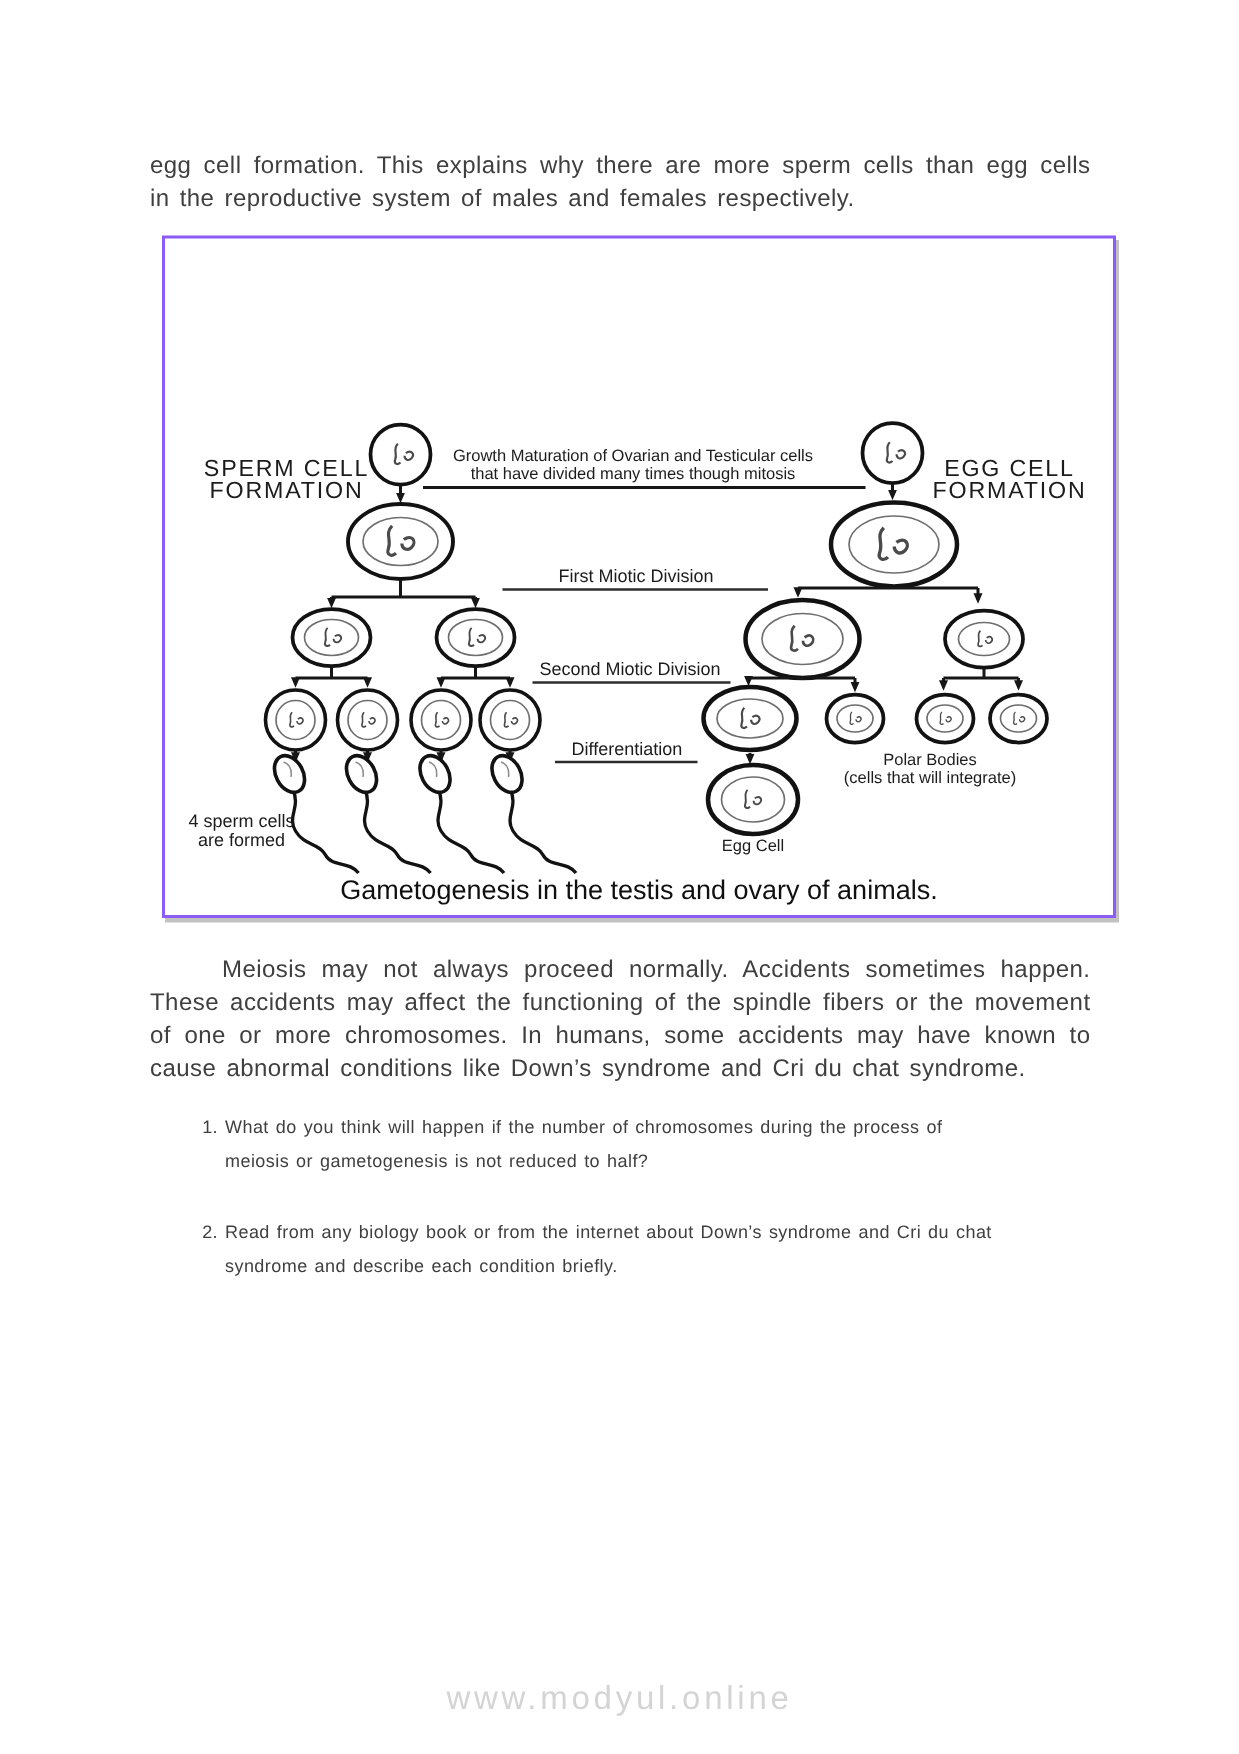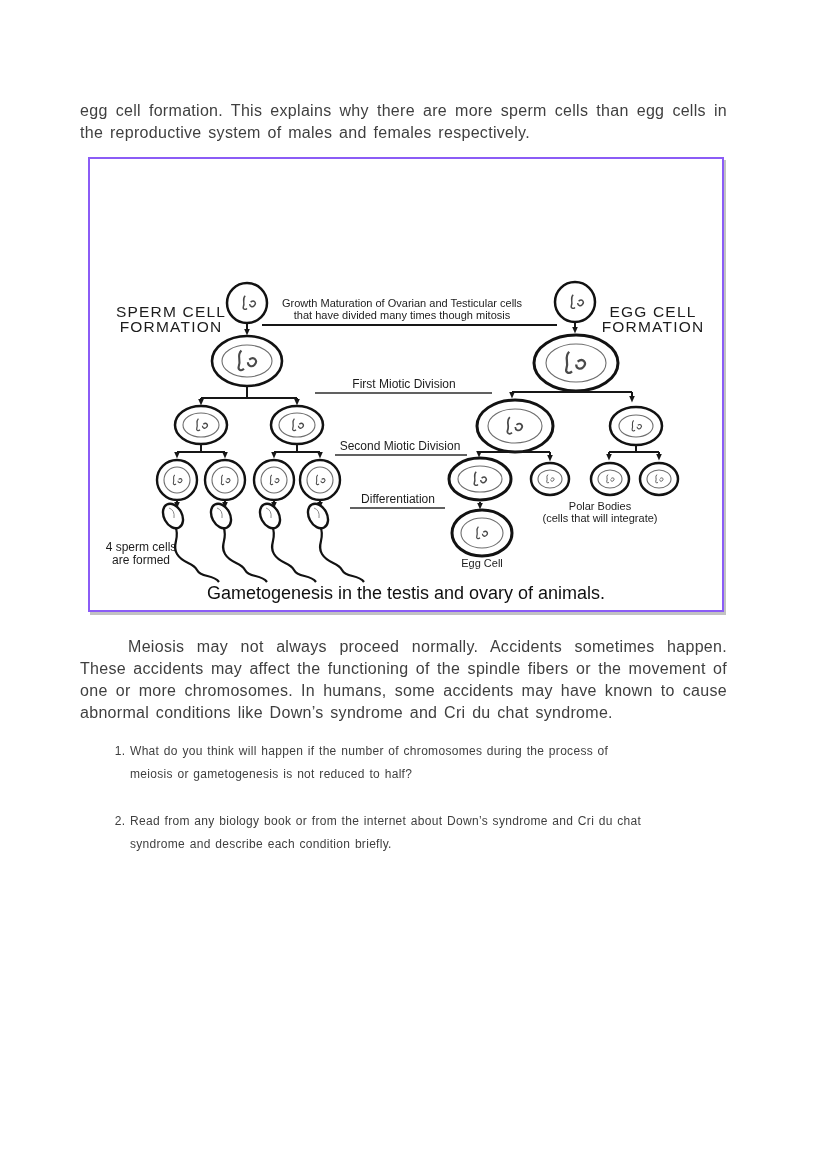--- a/index.html
+++ b/index.html
@@ -1,19 +1,19 @@
 <!DOCTYPE html>
 <html><head>
 <meta charset="utf-8">
 <style>
   html,body { margin:0; padding:0; background:#ffffff; }
   .page {
     position:relative; width:826px; height:1169px; background:#fff;
     font-family:"Liberation Sans", sans-serif; color:#3f3f3f;
-    box-sizing:border-box; padding:100px 99px 0 80px; overflow:hidden;
+    box-sizing:border-box; padding:100px 99px 0 100px; overflow:hidden;
   }
   p.body-text {
     margin:0; font-size:16px; line-height:22px; text-align:justify;
     letter-spacing:0.3px; word-spacing:2px; color:#3f3f3f;
   }
   p.indented { text-indent:48px; margin-top:24px; }
   .figure-box {
     width:632px; height:451px; margin:13px 0 0 8px; background:#fff;
     border:2px solid #8b5cf6; box-shadow:2px 3px 0 #c2c2c2;
   }
@@ -239,14 +239,15 @@
 
   <p class="body-text indented">Meiosis may not always proceed normally. Accidents sometimes happen. These accidents may affect the functioning of the spindle fibers or the movement of one or more chromosomes. In humans, some accidents may have known to cause abnormal conditions like Down’s syndrome and Cri du chat syndrome.</p>
 
 
 
   <ol class="questions">
     <li><span>What do you think will happen if the number of chromosomes during the process of meiosis or gametogenesis is not reduced to half?</span></li>
     <li><span>Read from any biology book or from the  internet about Down’s syndrome and Cri du chat syndrome and describe each condition briefly.</span></li>
   </ol>
 
+  <div class="site-footer">www.modyul.online</div>
 
 </div>
 
 </body></html>

